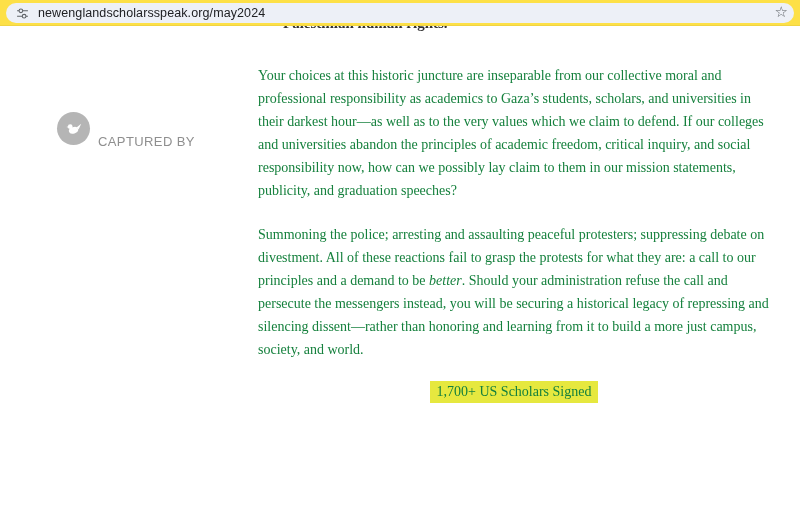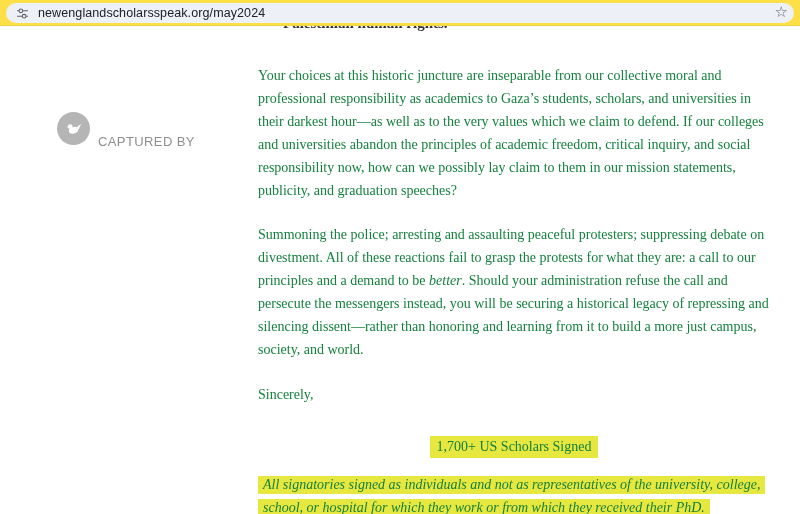--- a/index.html
+++ b/index.html
@@ -47,21 +47,21 @@
     display: flex; align-items: center; justify-content: center; flex: 0 0 auto;
   }
   .wm-text { font-size: 13px; line-height: 16px; font-weight: 500; letter-spacing: 0.4px; margin-top: 28px; }
   .wm-text span { display: block; white-space: nowrap; }
 
   
   .letter { position: absolute; left: 258px; top: 38px; width: 512px; font-size: 14px; line-height: 23px; color: #15803d; }
   .letter p { margin: 0; }
   .para2 { margin-top: 21px !important; }
   .closing { margin-top: 22px !important; }
-  .signed { margin-top: 29px; text-align: center; }
+  .signed { margin-top: 19px; text-align: center; }
   .disclaimer { margin-top: 15px !important; font-style: italic; }
 
   mark {
     background: var(--hl, #e6e83f); color: inherit;
     padding: 3px 7px 4px;
     -webkit-box-decoration-break: clone; box-decoration-break: clone;
   }
   .disclaimer mark { padding: 1px 5px 2px; }
   em { font-style: italic; }
 </style>
@@ -102,24 +102,20 @@
     <span class="wm-text">
       <span>CAPTURED BY</span>
     </span>
   </div>
 
   <div class="letter">
     <p class="para1">Your choices at this historic juncture are inseparable from our collective moral and professional responsibility as academics to Gaza’s students, scholars, and universities in their darkest hour—as well as to the very values which we claim to defend. If our colleges and universities abandon the principles of academic freedom, critical inquiry, and social responsibility now, how can we possibly lay claim to them in our mission statements, publicity, and graduation speeches?</p>
 
     <p class="para2"><span>Summoning the police; arresting and assaulting peaceful protesters; suppressing debate on divestment. All of these reactions fail to grasp the protests for what they are: a call to our principles and a demand to be </span><em>better</em><span>. Should your administration refuse the call and persecute the messengers instead, you will be securing a historical legacy of repressing and silencing dissent—rather than honoring and learning from it to build a more just campus, society, and world.</span></p>
 
-    <p class="closing">Sincerely,</p>
 
     <div class="signed">
       <mark>1,700+ US Scholars Signed</mark>
     </div>
 
-    <p class="disclaimer">
-      <mark>All signatories signed as individuals and not as representatives of the university, college, school, or hospital for which they work or from which they received their PhD.</mark>
-    </p>
   </div>
 
 </div>
 
 </body></html>

